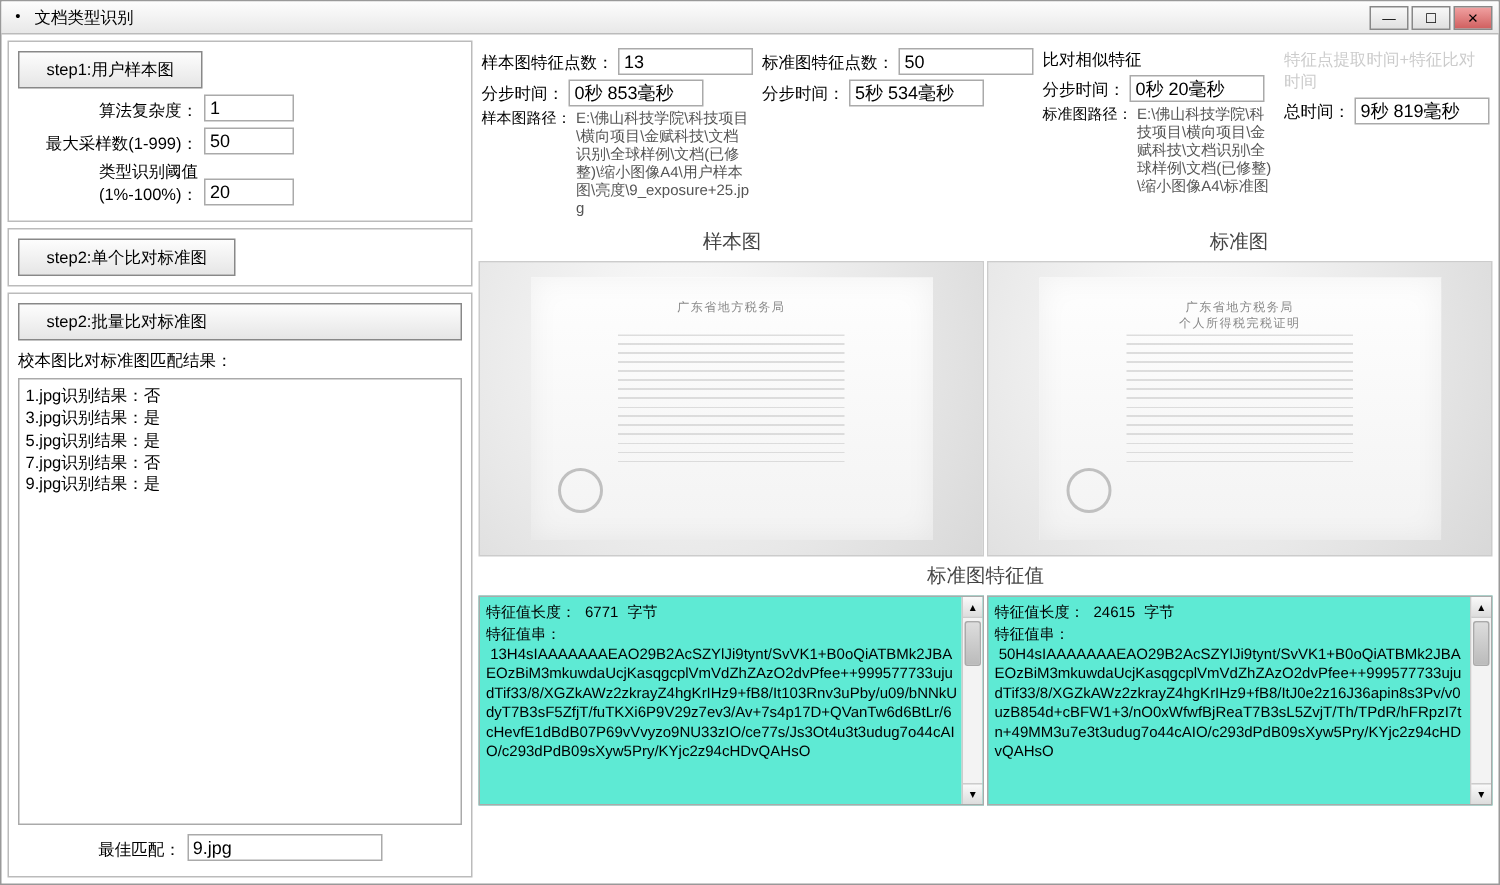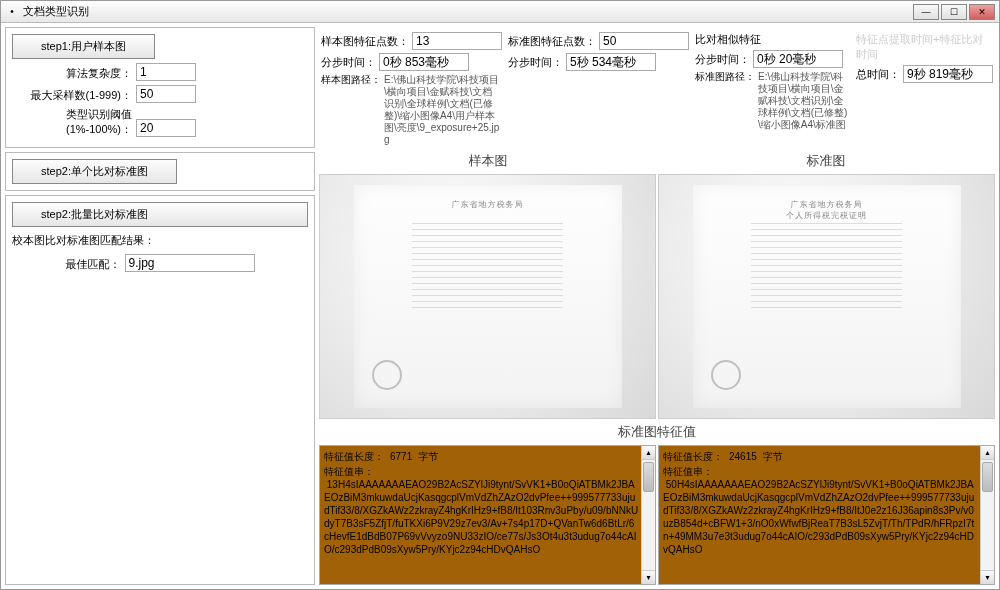--- a/index.html
+++ b/index.html
@@ -9,45 +9,45 @@
 .title-bar .app-icon { width: 14px; height: 14px; margin-right: 4px; display: inline-flex; align-items: center; justify-content: center; font-size: 10px; }
 .title-bar .title-text { flex: 1; font-size: 11px; }
 .ctrl-btns { display: flex; gap: 2px; }
 .ctrl-btn { width: 26px; height: 16px; border: 1px solid #888; background: linear-gradient(#f8f8f8,#e0e0e0); font-size: 9px; display: flex; align-items: center; justify-content: center; cursor: pointer; }
 .ctrl-btn.close { background: linear-gradient(#f0a0a0,#d06060); }
 .content { flex: 1; display: flex; padding: 4px; gap: 4px; }
 .left-col { width: 310px; display: flex; flex-direction: column; gap: 4px; }
 .right-col { flex: 1; display: flex; flex-direction: column; gap: 2px; }
 .panel { border: 1px solid #bbb; padding: 6px; }
 .panel-tall { flex: 1; display: flex; flex-direction: column; }
-.btn { border: 1px solid #888; background: linear-gradient(#fdfdfd,#e6e6e6); padding: 4px 28px; font-size: 11px; cursor: pointer; display: inline-block; }
+.btn { border: 1px solid #888; background: linear-gradient(#fdfdfd,#e6e6e6); padding: 4px 18px; font-size: 11px; cursor: pointer; display: inline-block; }
 .frow { display: flex; align-items: flex-end; gap: 4px; margin: 4px 0; }
 .frow .lbl { width: 120px; text-align: right; font-size: 11px; }
 .inp { border: 1px solid #aaa; height: 18px; padding: 0 3px; font-size: 12px; background: #fff; }
 .inp-small { width: 60px; }
 .result-area { flex: 1; background: #fff; border: 1px solid #aaa; margin-top: 4px; padding: 4px; font-size: 11px; line-height: 1.35; overflow: auto; white-space: pre-line;}
 .top-info { display: flex; gap: 6px; padding: 2px; }
 .ti-col { flex: 1; }
 .ti-row { display: flex; align-items: center; gap: 3px; margin: 3px 0; font-size: 11px; }
 .ti-row .tlbl { white-space: nowrap; }
 .ti-row .inp { width: 90px; }
 .ti-path { font-size: 10px; line-height: 1.2; display: flex; gap: 3px; }
 .ti-path .tlbl { white-space: nowrap; }
 .ti-path .pathval { flex: 1; word-break: break-all; color: #555; }
 .heading-row { display: flex; }
 .heading-cell { flex: 1; text-align: center; font-size: 13px; padding: 2px; color: #444; }
 .heading-right-faded { color: #ccc; }
-.images-row { display: flex; gap: 2px; height: 245px; }
+.images-row { display: flex; gap: 2px; height: 197px; }
 .img-preview { flex: 1; border: 1px solid #ccc; background: radial-gradient(circle at 40% 30%, #fdfdfd, #e8e8e8 60%, #d8d8d8); position: relative; overflow: hidden; }
 .doc-sim { position: absolute; top: 10px; left: 10%; right: 10%; bottom: 10px; background: linear-gradient(#fefefe,#f3f3f3); box-shadow: 0 0 20px rgba(0,0,0,0.06) inset; }
 .doc-lines { position: absolute; top: 38px; left: 22%; right: 22%; height: 86px; background: repeating-linear-gradient(#d0d0d0 0 1px, transparent 1px 6px); opacity: 0.7;}
 .doc-title { position: absolute; top: 14px; left: 0; right: 0; text-align: center; font-size: 8px; color: #888; letter-spacing: 1px;}
 .doc-stamp { position: absolute; bottom: 18px; left: 18px; width: 30px; height: 30px; border: 2px solid #c0c0c0; border-radius: 50%; }
 .feat-row { display: flex; gap: 2px; height: 140px; }
-.feat-box { flex: 1; position: relative; border: 1px solid #aaa; background: #a16207; padding: 4px 16px 4px 4px; font-size: 10px; line-height: 1.3; overflow: hidden; }
+.feat-box { flex: 1; position: relative; border: 1px solid #aaa; background: #5eead4; padding: 4px 16px 4px 4px; font-size: 10px; line-height: 1.3; overflow: hidden; }
 .feat-box .fhdr { display: flex; gap: 6px; margin-bottom: 2px;}
 .feat-box .fstr { word-break: break-all; white-space: pre-wrap; }
 .scroll-sim { position: absolute; right: 0; top: 0; bottom: 0; width: 14px; background: #eee; border-left: 1px solid #ccc; display:flex; flex-direction:column;}
 .scroll-sim .arrow { height: 14px; background: linear-gradient(#fafafa,#ddd); border-bottom:1px solid #ccc; text-align:center; font-size:8px; line-height:14px;}
 .scroll-sim .arrow.bot { border-bottom:none; border-top:1px solid #ccc;}
 .scroll-sim .track { flex:1; background:#f3f3f3; position:relative;}
 .scroll-sim .thumb { position:absolute; left:1px; right:1px; top:2px; height:30px; background:linear-gradient(#ddd,#bbb); border:1px solid #aaa; border-radius:2px;}
 </style>
 </head>
 <body>
@@ -82,20 +82,25 @@
         </div>
       </div>
 
       <div class="panel">
         <span class="btn">step2:单个比对标准图</span>
       </div>
 
       <div class="panel panel-tall">
         <span class="btn">step2:批量比对标准图</span>
         <div style="margin-top:6px">校本图比对标准图匹配结果：</div>
+        <div class="result-area">1.jpg识别结果：否
+3.jpg识别结果：是
+5.jpg识别结果：是
+7.jpg识别结果：否
+9.jpg识别结果：是</div>
         <div class="frow" style="margin-top:6px;justify-content:center">
           <span>最佳匹配：</span>
           <input class="inp" style="width: 130px;" value="9.jpg">
         </div>
       </div>
     </div>
 
     <div class="right-col">
       <div class="top-info">
         <div class="ti-col">

